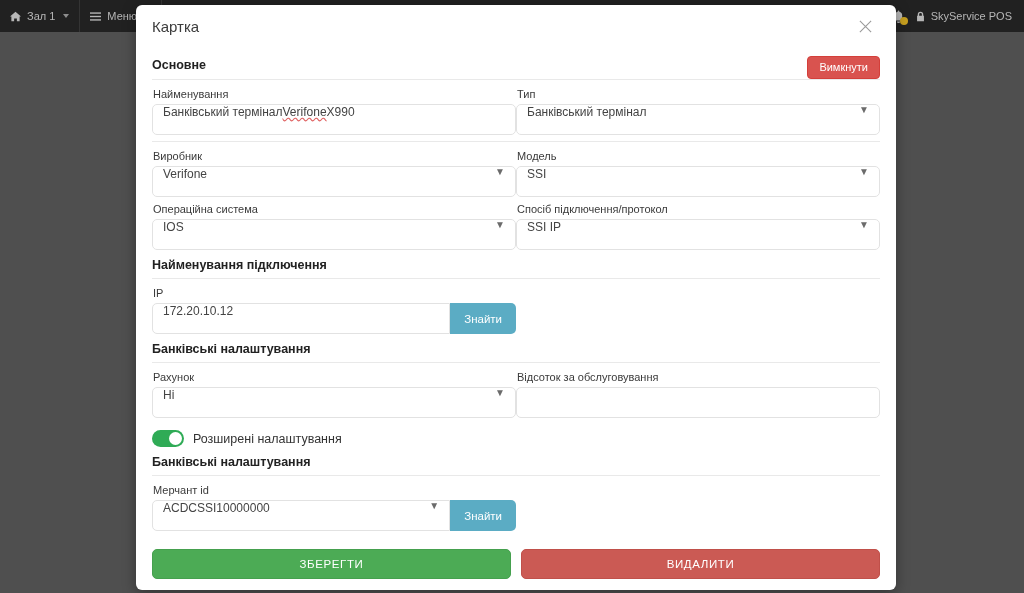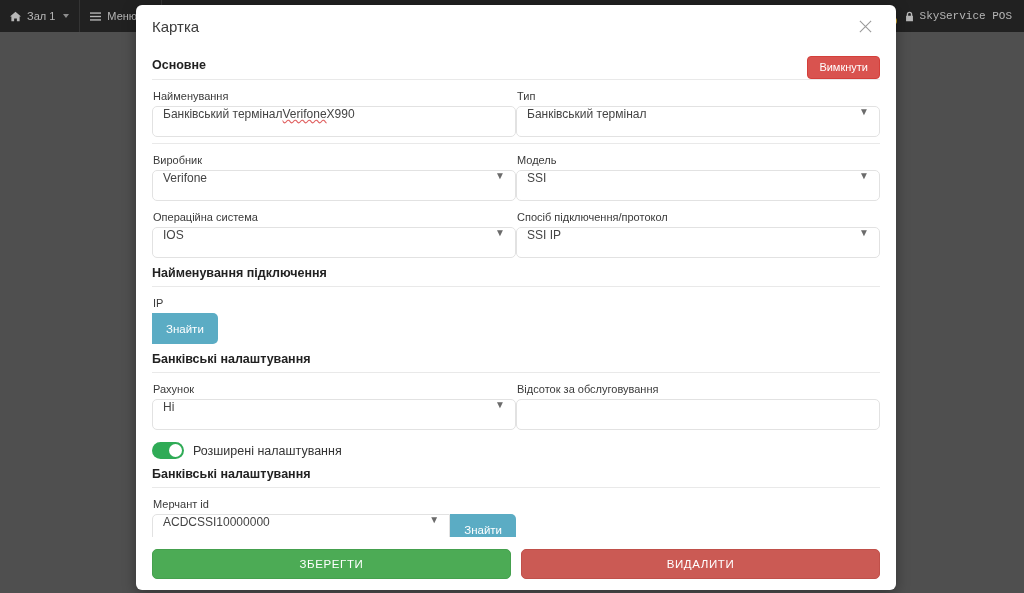--- a/index.html
+++ b/index.html
@@ -65,21 +65,20 @@
     border-radius: 50%;
     background: #c8a020;
   }
   .brand {
     color: #b6b6b6;
     font-size: 11px;
     display: flex;
     align-items: flex-end;
     gap: 5px;
     white-space: nowrap;
-    font-family: Liberation Mono, monospace;
   }
 
   
   .modal {
     position: absolute;
     left: 136px;
     top: 5px;
     width: 760px;
     height: 585px;
     background: #ffffff;
@@ -142,21 +141,20 @@
     border-radius: 4px;
     padding: 4px 11px;
     cursor: pointer;
     line-height: 1.2;
   }
 
   .row {
     display: flex;
     gap: 0;
     margin-bottom: 6px;
-    margin-top: 10px;
   }
   .col { flex: 1 1 0; min-width: 0; }
   .col-half { width: 50%; }
 
   .field-label {
     display: block;
     font-size: 11px;
     color: #3a3a3a;
     margin: 0 0 4px 1px;
   }
@@ -378,20 +376,23 @@
 
     <div class="section-head">
       <div class="section-title">Найменування підключення</div>
     </div>
     <hr class="hr">
 
     <div class="row">
       <div class="col-half">
         <label class="field-label">IP</label>
         <div class="input-group">
+          <div class="control">
+            <span>172.20.10.12</span>
+          </div>
           <button class="btn-find">Знайти</button>
         </div>
       </div>
     </div>
 
     <div class="section-head">
       <div class="section-title">Банківські налаштування</div>
     </div>
     <hr class="hr">
 

